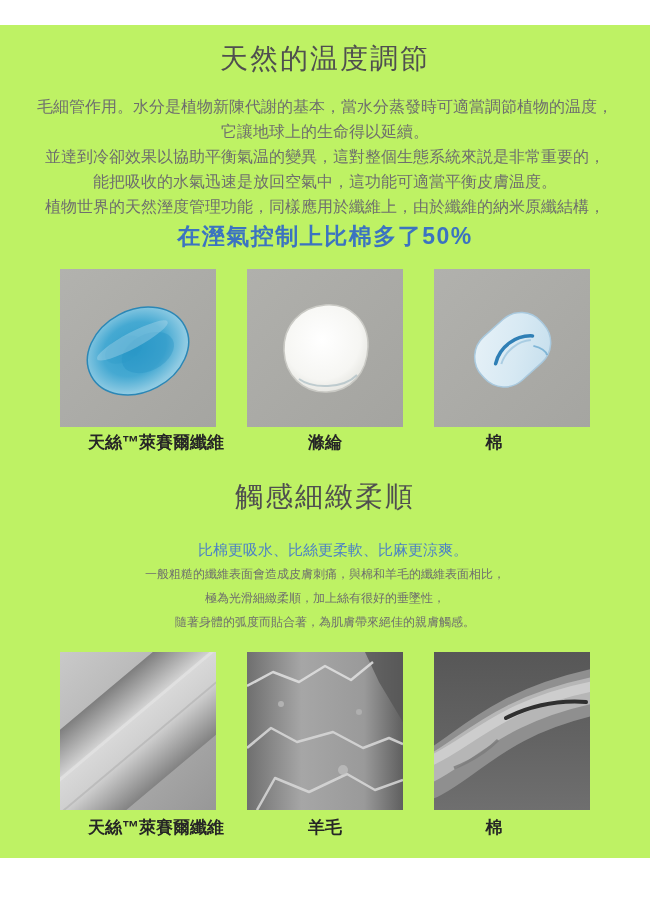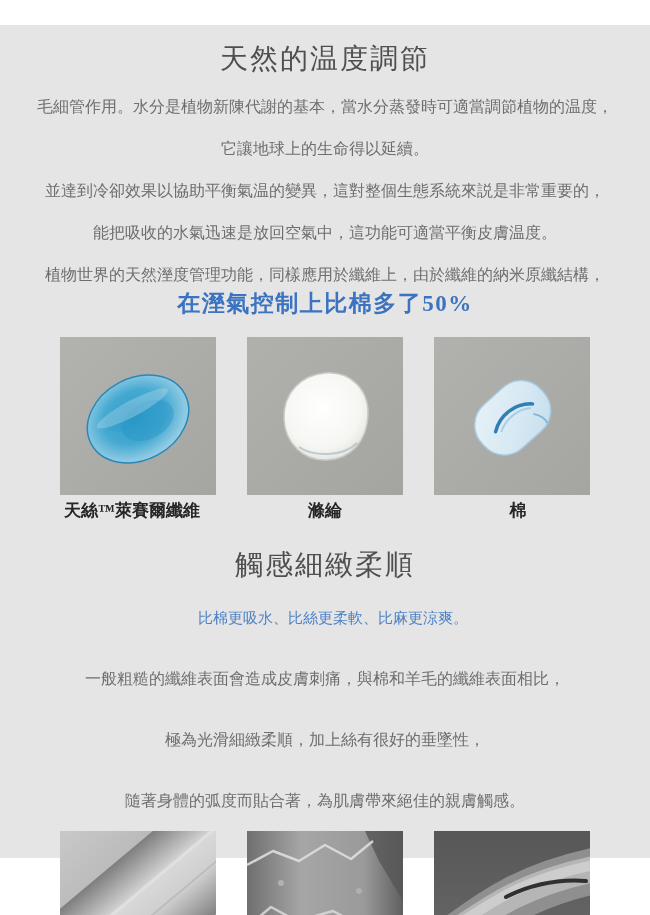--- a/index.html
+++ b/index.html
@@ -3,40 +3,39 @@
 <meta charset="utf-8">
 <style>
   * { margin:0; padding:0; box-sizing:border-box; }
   html,body { width:650px; background:#ffffff; font-family:"Liberation Sans", sans-serif; }
   body { height:915px; overflow:hidden; }
 
   .band {
     margin-top:25px;
     width:650px;
     height:833px;
-    background:#e5e5e5;
+    background:#bef264;
     text-align:center;
-    font-family:Liberation Serif, serif;
   }
 
   .sec-title {
     padding-top:17px;
     font-size:28px;
     line-height:34px;
     font-weight:400;
     color:#4f4f4f;
     letter-spacing:2px;
   }
   .sec-title.second { padding-top:25px; }
 
   .para { margin-top:18px; color:#6e6e6e; }
-  .para .line { font-size:16px; line-height:25px; white-space:nowrap;margin-top:17px; }
+  .para .line { font-size:16px; line-height:25px; white-space:nowrap; }
 
   .para2 { color:#6e6e6e; }
-  .para2 .line { font-size:16px; line-height:24px; white-space:nowrap;margin-top:37px; }
+  .para2 .line { font-size:12px; line-height:24px; white-space:nowrap; }
 
   .highlight-big {
     margin-top:2px;
     font-size:23px;
     line-height:30px;
     font-weight:bold;
     color:#3b73c1;
     letter-spacing:1.5px;
   }
 
@@ -57,21 +56,21 @@
   .tile {
     width:156px; height:158px;
     overflow:hidden;
     background:#ababa7;
   }
   .tile svg { display:block; width:156px; height:158px; }
 
   .label-row {
     display:flex;
     justify-content:center;
-    gap:37px;
+    gap:13px;
   }
   .label-row.first { margin-top:4px; }
   .label-row.second { margin-top:6px; }
   .label-cell {
     width:156px;
     font-size:17px;
     font-weight:bold;
     color:#262626;
     line-height:24px;
     white-space:nowrap;

